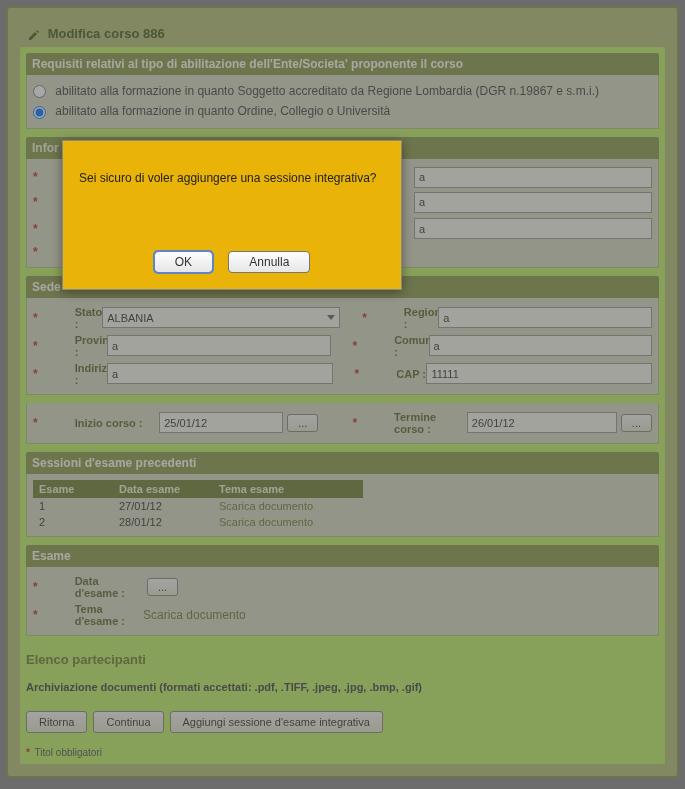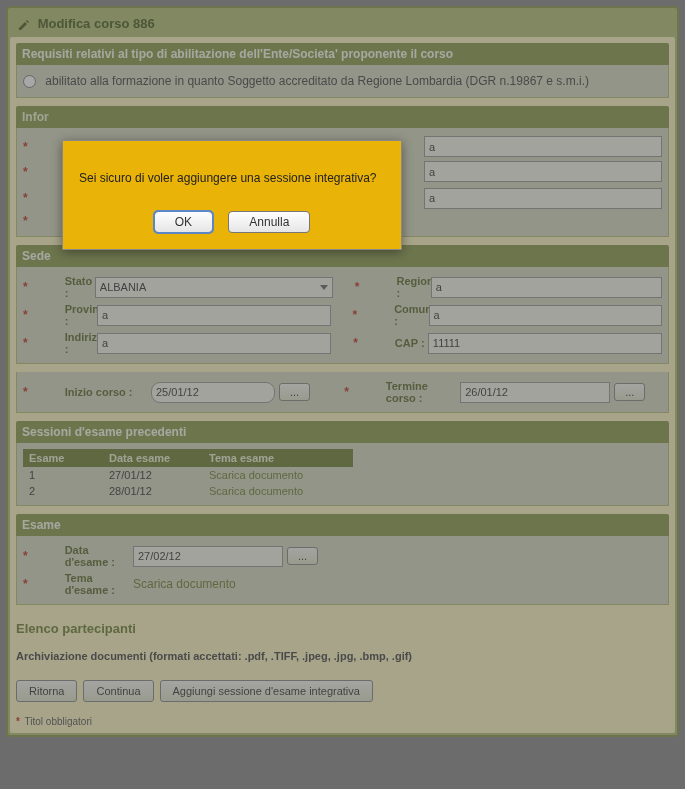--- a/index.html
+++ b/index.html
@@ -12,37 +12,37 @@
   position: relative;
   color: #333;
 }
 .page-wrap {
   padding: 6px;
 }
 .panel {
   background: #b5c074;
   border: 2px solid #8b9b4a;
   border-radius: 4px;
-  padding: 2px;
+  padding: 12px;
 }
 .panel-title {
   color: #4a5d1f;
   font-weight: bold;
   padding: 6px 8px;
   font-size: 13px;
 }
 .title-icon {
   display: inline-block;
   width: 12px; height: 12px;
   margin-right: 4px;
   vertical-align: middle;
 }
 .title-icon svg { display: block; }
 .panel-body {
-  background: #fef9c3;
+  background: #bef264;
   padding: 6px;
   border-radius: 2px;
 }
 .section {
   margin-bottom: 8px;
 }
 .section-header {
   background: #8b9b4a;
   color: #fdfff0;
   font-weight: bold;
@@ -160,21 +160,21 @@
 .dialog-buttons { text-align: center; padding-bottom: 4px; }
 .dialog-buttons button {
   background: linear-gradient(#fefefe, #e6e6e6);
   border: 1px solid #777;
   border-radius: 4px;
   padding: 3px 20px;
   margin: 0 6px;
   font-size: 12px;
   font-weight: normal;
 }
-.dialog-buttons button.ok { outline: 2px solid #5b87c7; outline-offset: -1px; }
+.dialog-buttons button.ok { outline: 2px solid #5b87c7; outline-offset: -1px; margin-top: 40px; }
 .header-labels-row .hlabel {
   color: #f0f4d8;
   font-weight: bold;
   font-size: 12px;
 }
 </style>
 </head>
 <body>
 
 <div class="page-wrap">
@@ -190,20 +190,24 @@
   </div>
   <div class="panel-body">
 
     <div class="section">
       <div class="section-header">Requisiti relativi al tipo di abilitazione dell'Ente/Societa' proponente il corso</div>
       <div class="section-body">
         <div class="radio-row">
           <input type="radio" name="ab" style="">
           <span>abilitato alla formazione in quanto Soggetto accreditato da Regione Lombardia (DGR n.19867 e s.m.i.)</span>
         </div>
+        <div class="radio-row">
+          <input type="radio" name="ab" checked="" style="">
+          <span>abilitato alla formazione in quanto Ordine, Collegio o Università</span>
+        </div>
       </div>
     </div>
 
     <div class="section">
       <div class="section-header header-labels-row" style="display:flex;">
         <span class="hlabel" style="width:44px;">Infor</span>
       </div>
       <div class="section-body">
         <div class="form-row">
           <div class="form-cell" style="width:46px;">
@@ -284,21 +288,21 @@
       </div>
     </div>
 
     <div class="section">
       <div class="section-body">
         <div class="form-row">
           <div class="form-cell" style="width:128px;">
                 <span class="req">*</span>
                 <span class="label">Inizio corso :</span>
               </div>
-          <input type="text" style="width: 124px; border-radius: 9px;" value="25/01/12">
+          <input type="text" style="width: 124px;" value="25/01/12">
           <button class="btn-small" style="margin-left:4px;">...</button>
           <div class="form-cell" style="width:116px; margin-left:34px;">
                 <span class="req">*</span>
                 <span class="label">Termine corso :</span>
               </div>
           <input type="text" style="width: 150px;" value="26/01/12">
           <button class="btn-small" style="margin-left:4px;">...</button>
         </div>
       </div>
     </div>
@@ -331,21 +335,20 @@
     </div>
 
     <div class="section">
       <div class="section-header">Esame</div>
       <div class="section-body">
         <div class="form-row">
           <div class="form-cell" style="width:110px;">
                 <span class="req">*</span>
                 <span class="label">Data d'esame :</span>
               </div>
-          <input type="text" style="width: 150px;" value="27/02/12">
           <button class="btn-small" style="margin-left:4px;">...</button>
         </div>
         <div class="form-row">
           <div class="form-cell" style="width:110px;">
                 <span class="req">*</span>
                 <span class="label">Tema d'esame :</span>
               </div>
           <span class="link">Scarica documento</span>
         </div>
       </div>

